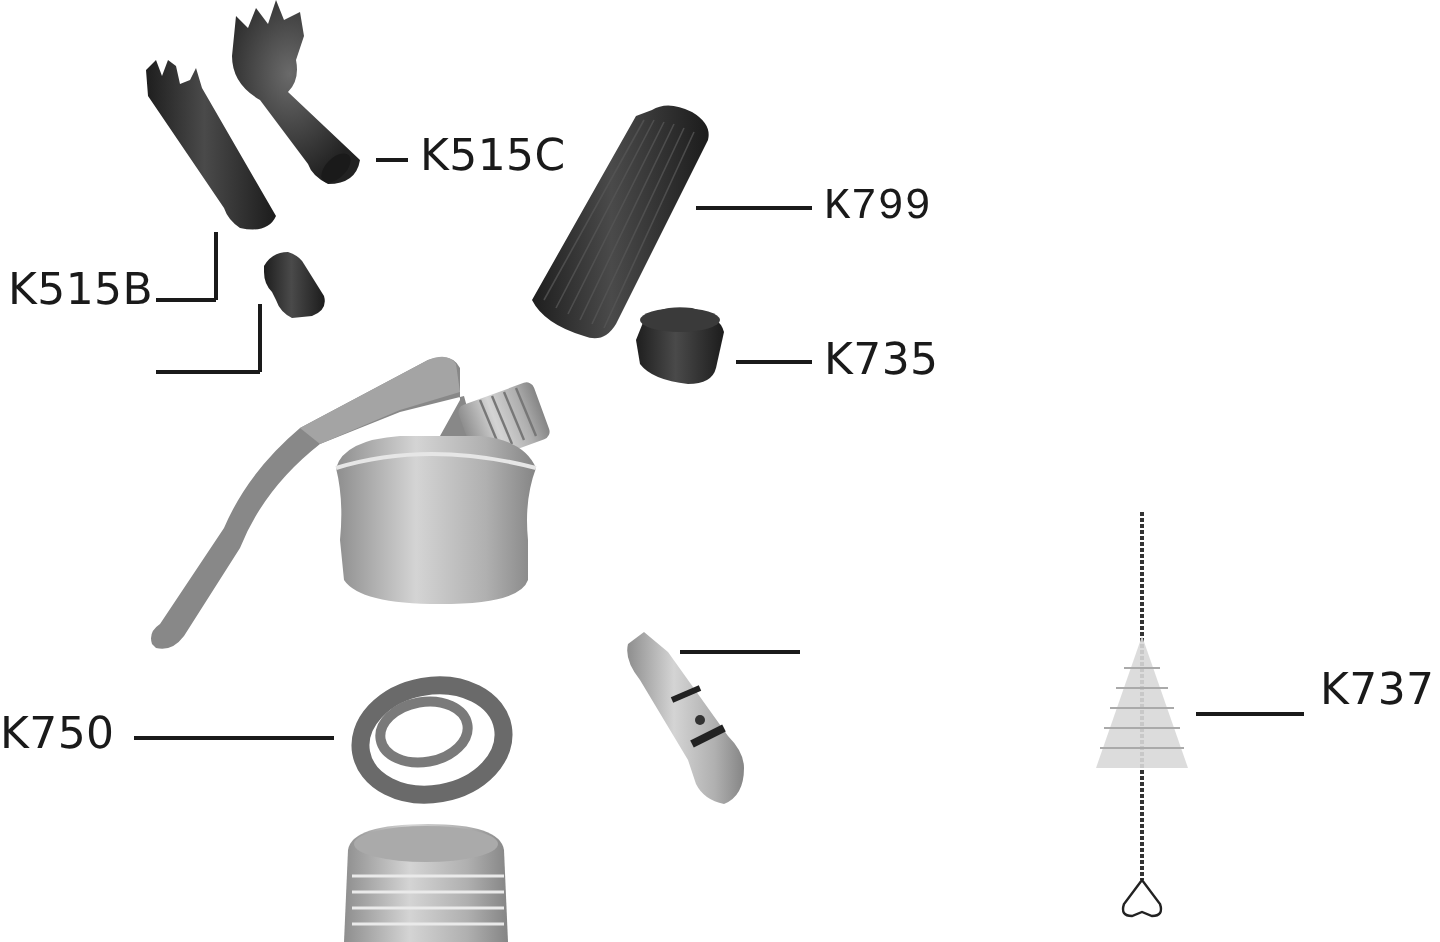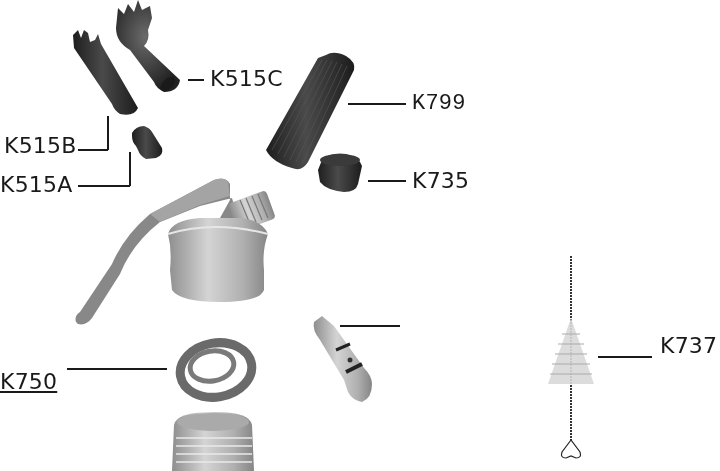--- a/index.html
+++ b/index.html
@@ -120,27 +120,26 @@
   <span class="label" style="left:210px; top:68px;">K515C</span>
   <div class="leader" style="left:188px; top:79px; width:16px; height:1.5px;"></div>
 
   <span class="label" style="left:412px; top:93px;font-family:Liberation Mono, monospace;">K799</span>
   <div class="leader" style="left:348px; top:103px; width:58px; height:1.5px;"></div>
 
   <span class="label" style="left:4px; top:135px;">K515B</span>
   <div class="leader" style="left:78px; top:149px; width:30px; height:1.5px;"></div>
   <div class="leader" style="left:107px; top:116px; width:1.5px; height:34px;"></div>
 
-  <span class="label" style="left:0px; top:174px;">K515A</span>
   <div class="leader" style="left:78px; top:185px; width:52px; height:1.5px;"></div>
   <div class="leader" style="left:129px; top:152px; width:1.5px; height:34px;"></div>
 
   <span class="label" style="left:412px; top:170px;">K735</span>
   <div class="leader" style="left:368px; top:180px; width:38px; height:1.5px;"></div>
 
   <div class="leader" style="left:340px; top:325px; width:60px; height:1.5px;"></div>
 
-  <span class="label" style="left:0px; top:371px;text-decoration:underline;">K750</span>
+  <span class="label" style="left:0px; top:357px;">K750</span>
   <div class="leader" style="left:67px; top:368px; width:100px; height:1.5px;"></div>
 
   <span class="label" style="left:660px; top:335px;">K737</span>
   <div class="leader" style="left:598px; top:356px; width:54px; height:1.5px;"></div>
 </div>
 
 </body></html>

